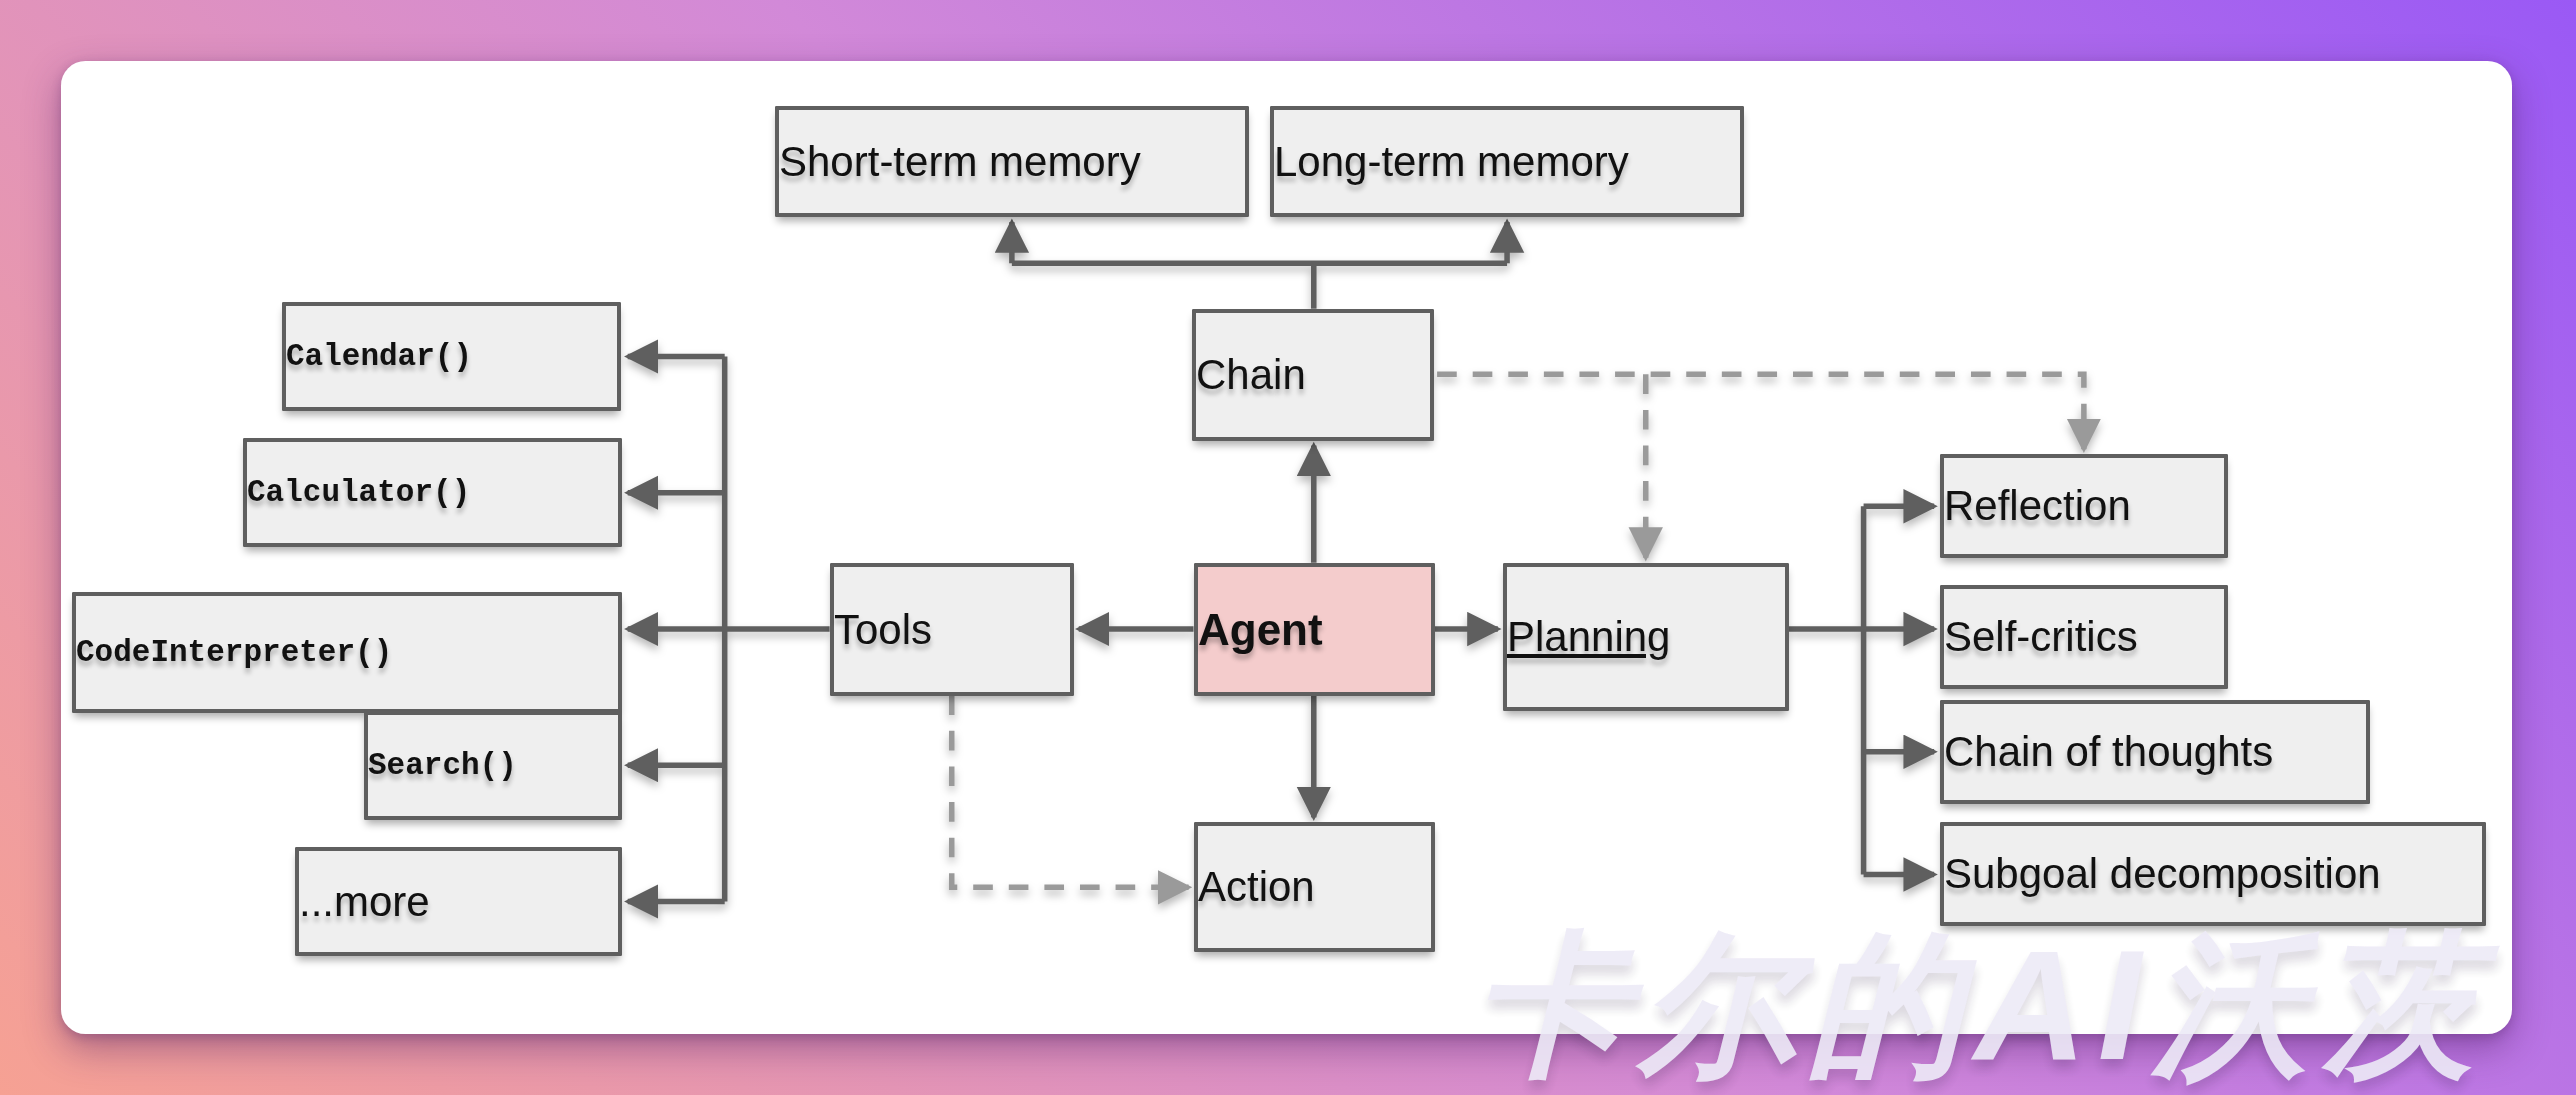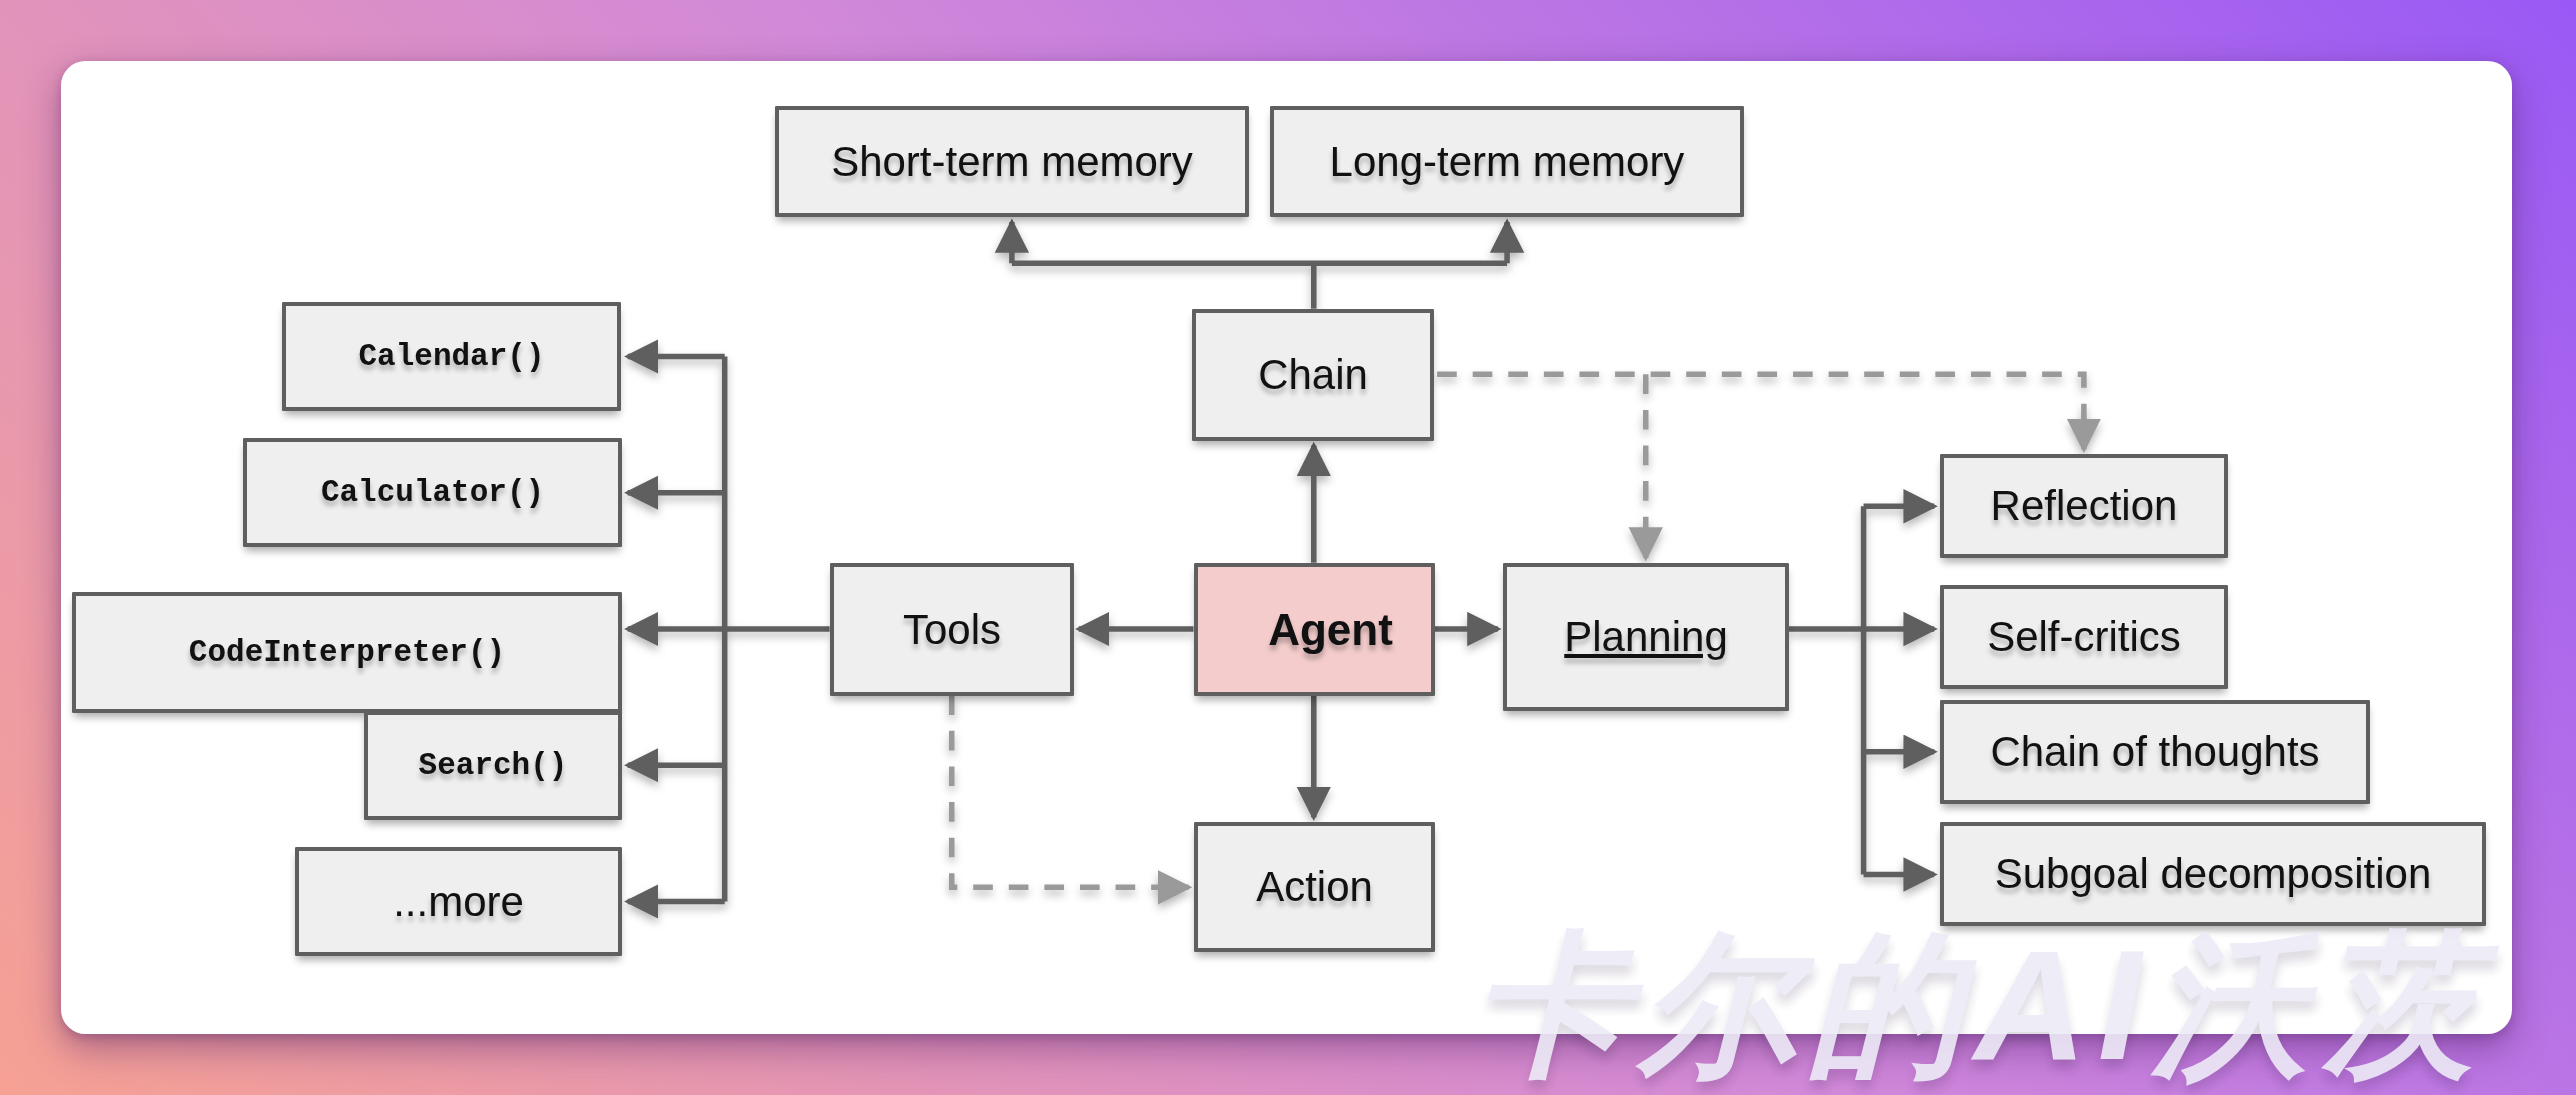--- a/index.html
+++ b/index.html
@@ -23,33 +23,33 @@
 
   svg.edges{position:absolute;left:0;top:0;width:2576px;height:1096px;z-index:2;
             filter:drop-shadow(0 5.5px 4.3px rgba(0,0,0,.28));}
   .e-solid{stroke:var(--edge-solid);stroke-width:9;fill:none;}
   .e-dashed{stroke:var(--edge-dashed);stroke-width:9;fill:none;stroke-dasharray:32 26;}
   .mk-solid{fill:var(--edge-solid);}
   .mk-dashed{fill:var(--edge-dashed);}
 
   .node{position:absolute;z-index:3;background:var(--node-fill);
         border:4.3px solid var(--node-border);border-radius:1.2px;
-        display:flex;align-items:center;justify-content:center;
+        display:flex;align-items:center;justify-content:flex-start;
         color:var(--text);font-size:42px;line-height:1;white-space:nowrap;
         box-shadow:0 6.1px 8px -1.8px rgba(0,0,0,.33);}
   .node .lbl{text-shadow:0 4.9px 5.5px rgba(0,0,0,.28);}
   .node.mono{font-family:"Liberation Mono","DejaVu Sans Mono",monospace;font-weight:bold;font-size:31px;}
   .node.accent{background:var(--agent-fill);font-weight:bold;font-size:44px;}
 
   
   #n-short  {left:775px;top:106px; width:474px;height:111px;}
   #n-long   {left:1270px;top:106px; width:474px;height:111px;}
   #n-memory {left:1192px;top:309px; width:242px;height:132px;}
   #n-tools  {left:830px;top:563px; width:244px;height:133px;}
-  #n-agent  {left:1194px;top:563px; width:241px;height:133px;padding-left:32px;}
+  #n-agent  {left:1194px;top:563px; width:241px;height:133px;}
   #n-plan   {left:1503px;top:563px; width:286px;height:148px;text-decoration:underline;}
   #n-action {left:1194px;top:822px;width:241px;height:130px;}
   #n-cal    {left:282px; top:302px; width:339px;height:109px;}
   #n-calc   {left:243px; top:438px; width:379px;height:109px;}
   #n-code   {left:72px; top:592px; width:550px;height:121px;}
   #n-search {left:364px; top:711px;width:258px;height:109px;}
   #n-more   {left:295px; top:847px;width:327px;height:109px;}
   #n-refl   {left:1940px;top:454px; width:288px;height:104px;}
   #n-self   {left:1940px;top:577px; width:288px;height:104px;margin-top:8px;}
   #n-chain  {left:1940px;top:700px;width:430px;height:104px;}

